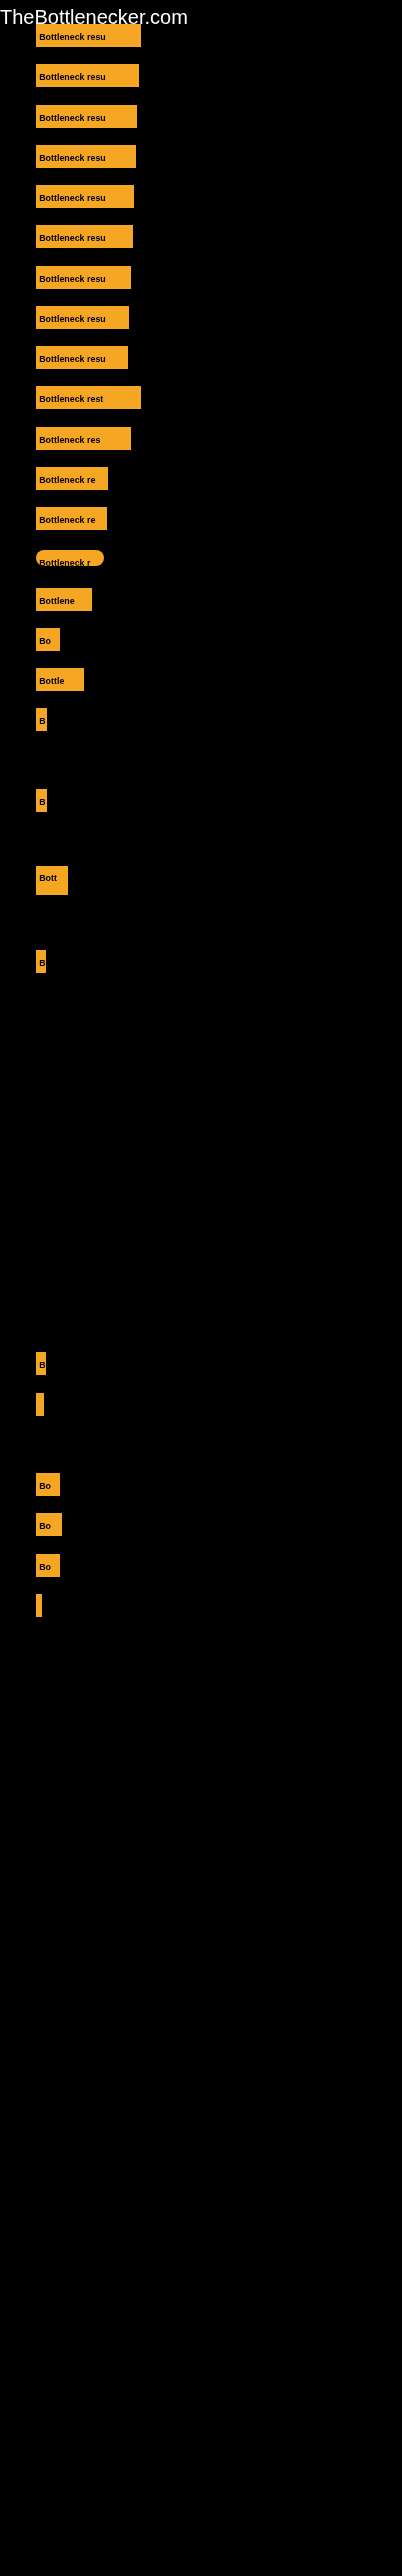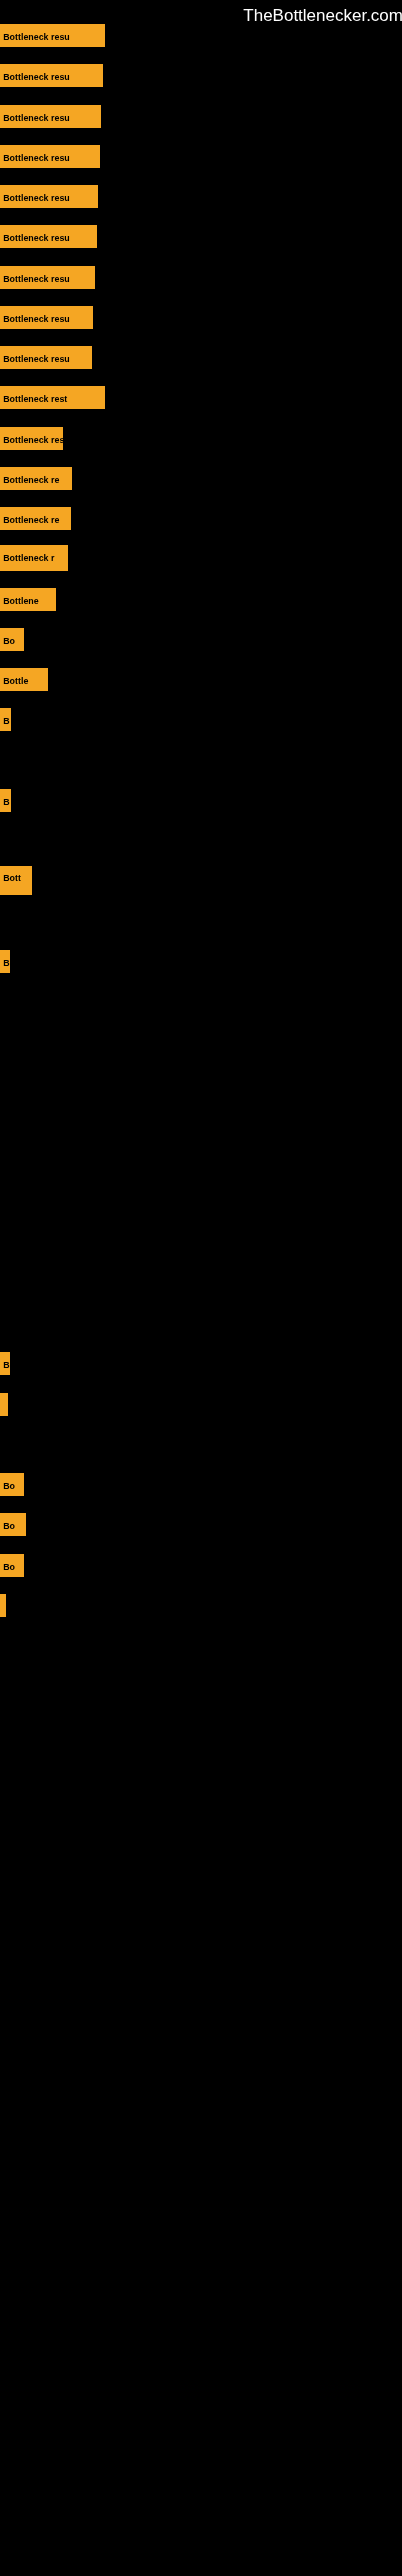--- a/index.html
+++ b/index.html
@@ -10,23 +10,23 @@
 
     body {
       background-color: #000000;
       font-family: Arial, sans-serif;
       width: 403px;
       min-height: 2576px;
       position: relative;
     }
 
     .site-title {
-      text-align: right;
+      text-align: left;
       color: #ffffff;
-      font-size: 17px;
+      font-size: 20px;
       padding: 6.4px 0;
       position: absolute;
       top: 0;
       left: 0;
       right: 0;
     }
 
     .bar-container {
       position: absolute;
       left: 0;
@@ -35,20 +35,21 @@
     }
 
     .bar-label {
       background-color: #f5a623;
       color: #000000;
       font-size: 8.9px;
       font-weight: bold;
       padding: 1.6px 3.2px;
       white-space: nowrap;
       overflow: hidden;
+      margin-left: 36px;
     }
   </style>
 </head>
 <body>
 
 <div class="site-title">TheBottlenecker.com</div>
 
 <div id="bars-container">
     <div class="bar-container" style="top: 24px; height: 22.5px;">
       <div class="bar-label" style="width: 105px; height: 22.5px; line-height: 22.5px;">Bottleneck resu</div>
@@ -74,30 +75,30 @@
     <div class="bar-container" style="top: 306px; height: 22.5px;">
       <div class="bar-label" style="width: 93px; height: 22.5px; line-height: 22.5px;">Bottleneck resu</div>
     </div>
     <div class="bar-container" style="top: 346px; height: 22.5px;">
       <div class="bar-label" style="width: 92px; height: 22.5px; line-height: 22.5px;">Bottleneck resu</div>
     </div>
     <div class="bar-container" style="top: 386px; height: 22.5px; align-items: flex-end;">
       <div class="bar-label" style="width: 105px; height: 22.5px; line-height: 22.5px;">Bottleneck rest</div>
     </div>
     <div class="bar-container" style="top: 427px; height: 22.5px;">
-      <div class="bar-label" style="width: 63px; height: 22.5px; line-height: 22.5px;">Bottleneck res</div>
+      <div class="bar-label" style="width: 95px; height: 22.5px; line-height: 22.5px;">Bottleneck res</div>
     </div>
     <div class="bar-container" style="top: 467px; height: 22.5px;">
       <div class="bar-label" style="width: 72px; height: 22.5px; line-height: 22.5px;">Bottleneck re</div>
     </div>
     <div class="bar-container" style="top: 507px; height: 22.5px;">
       <div class="bar-label" style="width: 71px; height: 22.5px; line-height: 22.5px;">Bottleneck re</div>
     </div>
     <div class="bar-container" style="top: 547px; height: 22.5px;">
-      <div class="bar-label" style="width: 68px; height: 26px; line-height: 22.5px;">Bottleneck r</div>
+      <div class="bar-label" style="width: 68px; height: 16px; line-height: 22.5px; border-radius: 9px;">Bottleneck r</div>
     </div>
     <div class="bar-container" style="top: 588px; height: 22.5px;">
       <div class="bar-label" style="width: 56px; height: 22.5px; line-height: 22.5px;">Bottlene</div>
     </div>
     <div class="bar-container" style="top: 628px; height: 22.5px;">
       <div class="bar-label" style="width: 24px; height: 22.5px; line-height: 22.5px;">Bo</div>
     </div>
     <div class="bar-container" style="top: 668px; height: 22.5px;">
       <div class="bar-label" style="width: 48px; height: 22.5px; line-height: 22.5px;">Bottle</div>
     </div>

